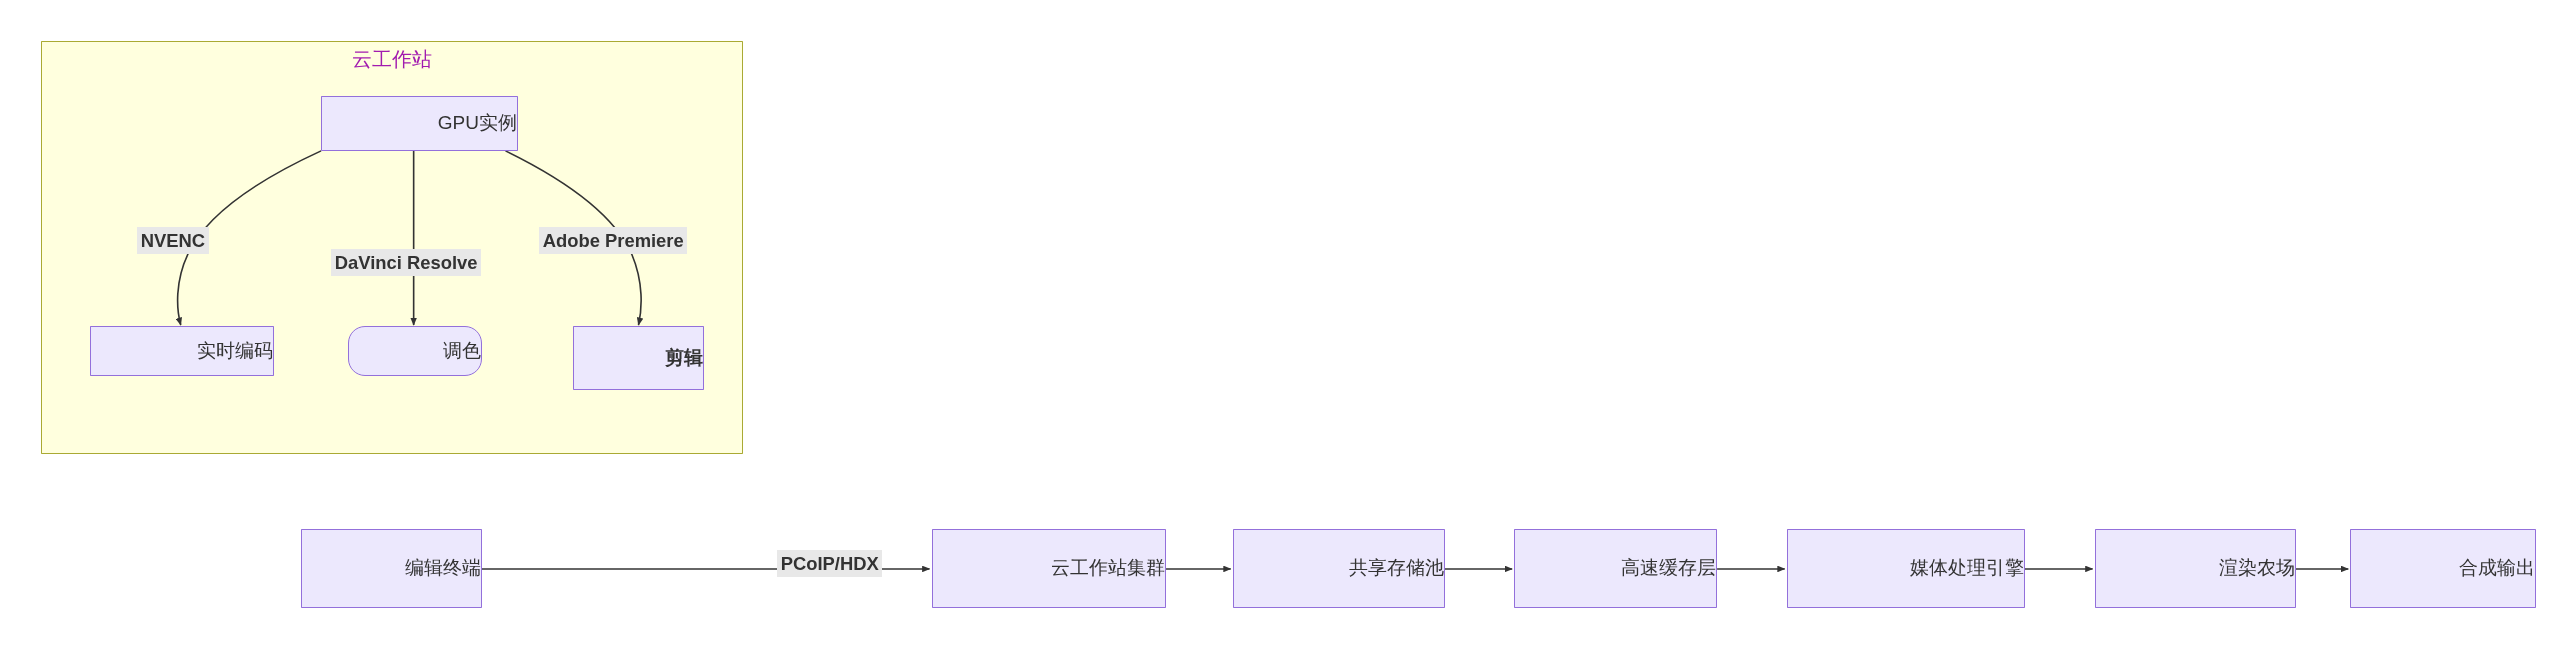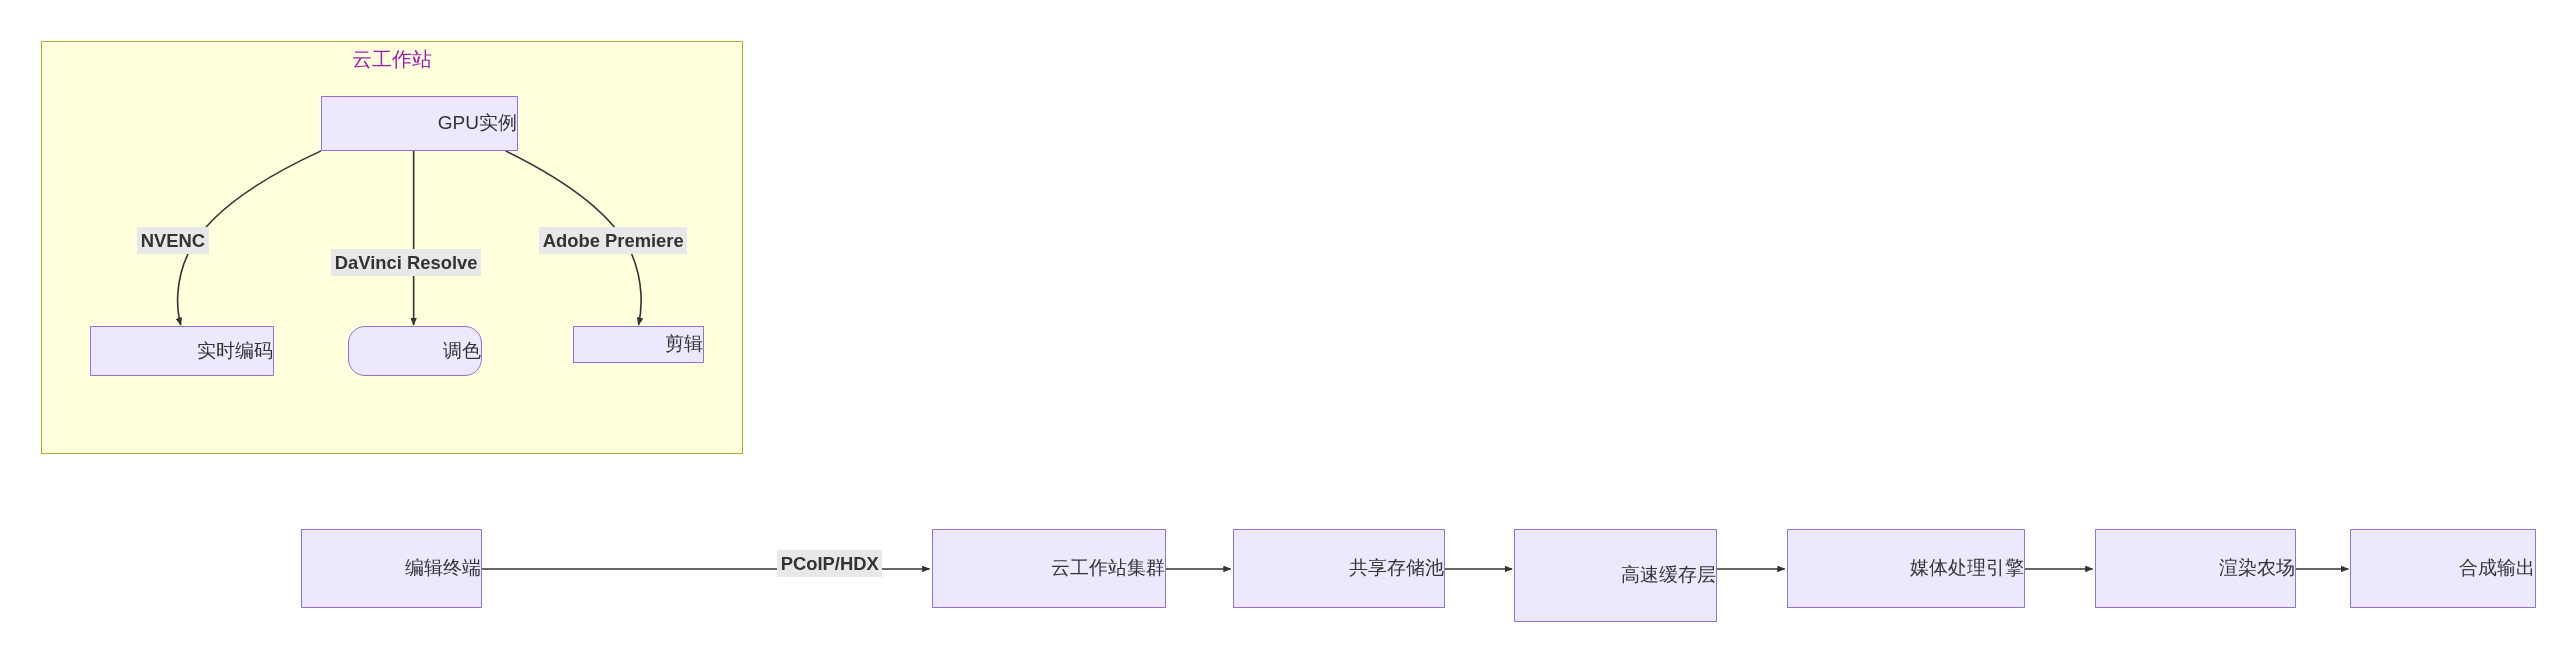--- a/index.html
+++ b/index.html
@@ -109,21 +109,21 @@
   <div class="edge-label" style="left:539px; top:227px;">Adobe Premiere</div>
 
   <div class="node-box" style="left:90px; top:326px; width:184px; height:50px;">
     <span>实时编码</span>
   </div>
 
   <div class="node-box" style="left:348px; top:326px; width:134px; height:50px;border-radius:17px;">
     <span>调色</span>
   </div>
 
-  <div class="node-box" style="left:573px; top:326px; width:131px; height:37px;">
+  <div class="node-box" style="left:573px; top:326px; width:131px; height:64px;font-weight:bold;">
     <span>剪辑</span>
   </div>
 
   <svg class="svg-layer" viewBox="0 0 3506 884">
 
     <path class="edge-path" marker-end="url(#arrowhead)" d="M 656,774 L 1265,774"></path>
 
     <path class="edge-path" marker-end="url(#arrowhead)" d="M 1587,774 L 1675,774"></path>
 
     <path class="edge-path" marker-end="url(#arrowhead)" d="M 1966,774 L 2058,774"></path>
@@ -142,21 +142,21 @@
   <div class="edge-label" style="left:777px; top:550px;">PCoIP/HDX</div>
 
   <div class="node-box" style="left:932px; top:529px; width:234px; height:79px;">
     <span>云工作站集群</span>
   </div>
 
   <div class="node-box" style="left:1233px; top:529px; width:212px; height:79px;">
     <span>共享存储池</span>
   </div>
 
-  <div class="node-box" style="left:1514px; top:529px; width:203px; height:93px;">
+  <div class="node-box" style="left:1514px; top:529px; width:203px; height:79px;">
     <span>高速缓存层</span>
   </div>
 
   <div class="node-box" style="left:1787px; top:529px; width:238px; height:79px;padding-left:38px;">
     <span>媒体处理引擎</span>
   </div>
 
   <div class="node-box" style="left:2095px; top:529px; width:201px; height:79px;">
     <span>渲染农场</span>
   </div>

